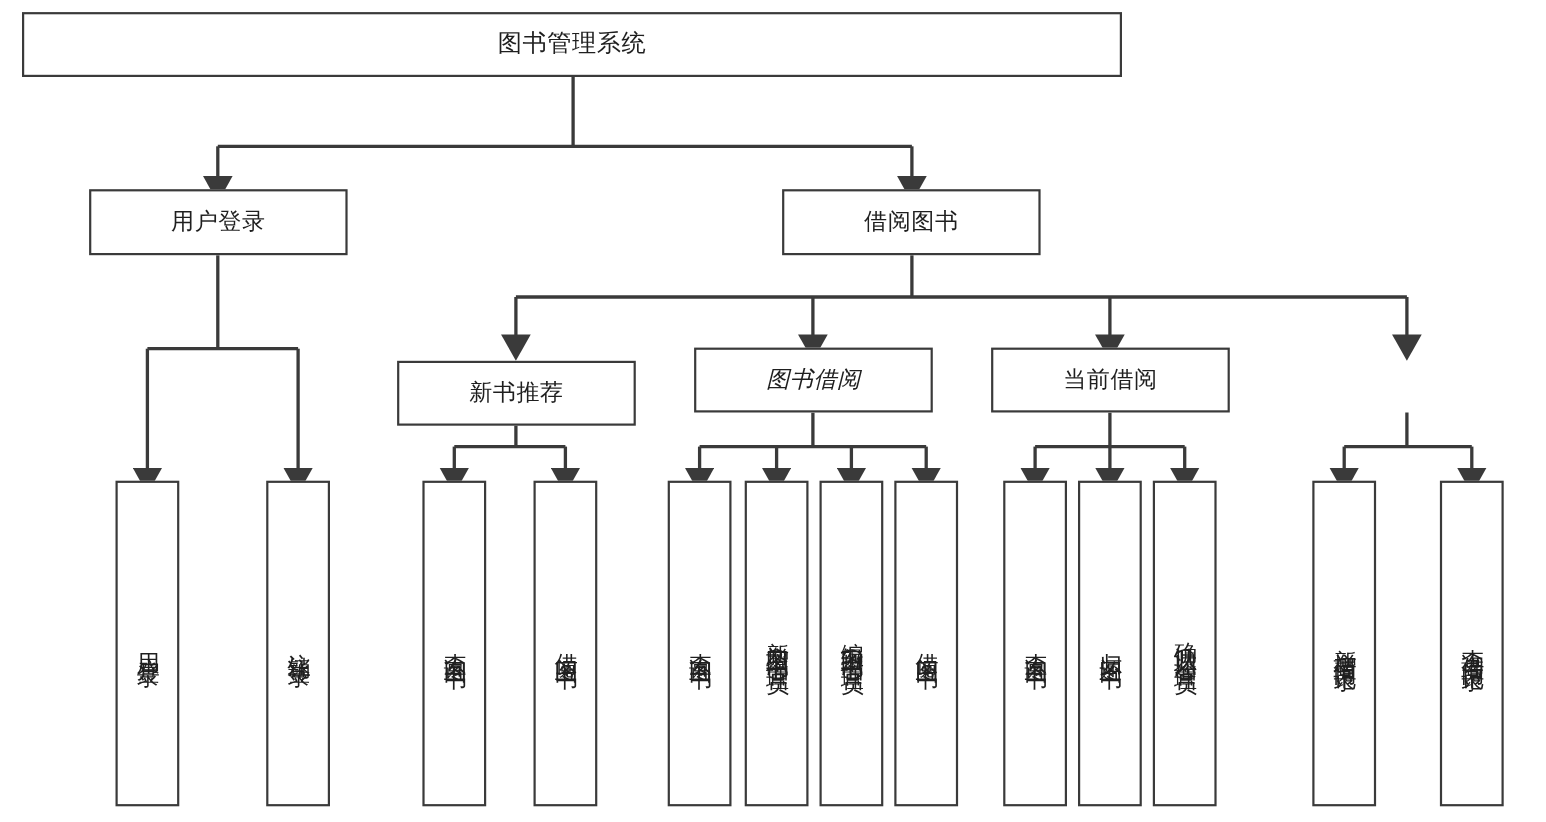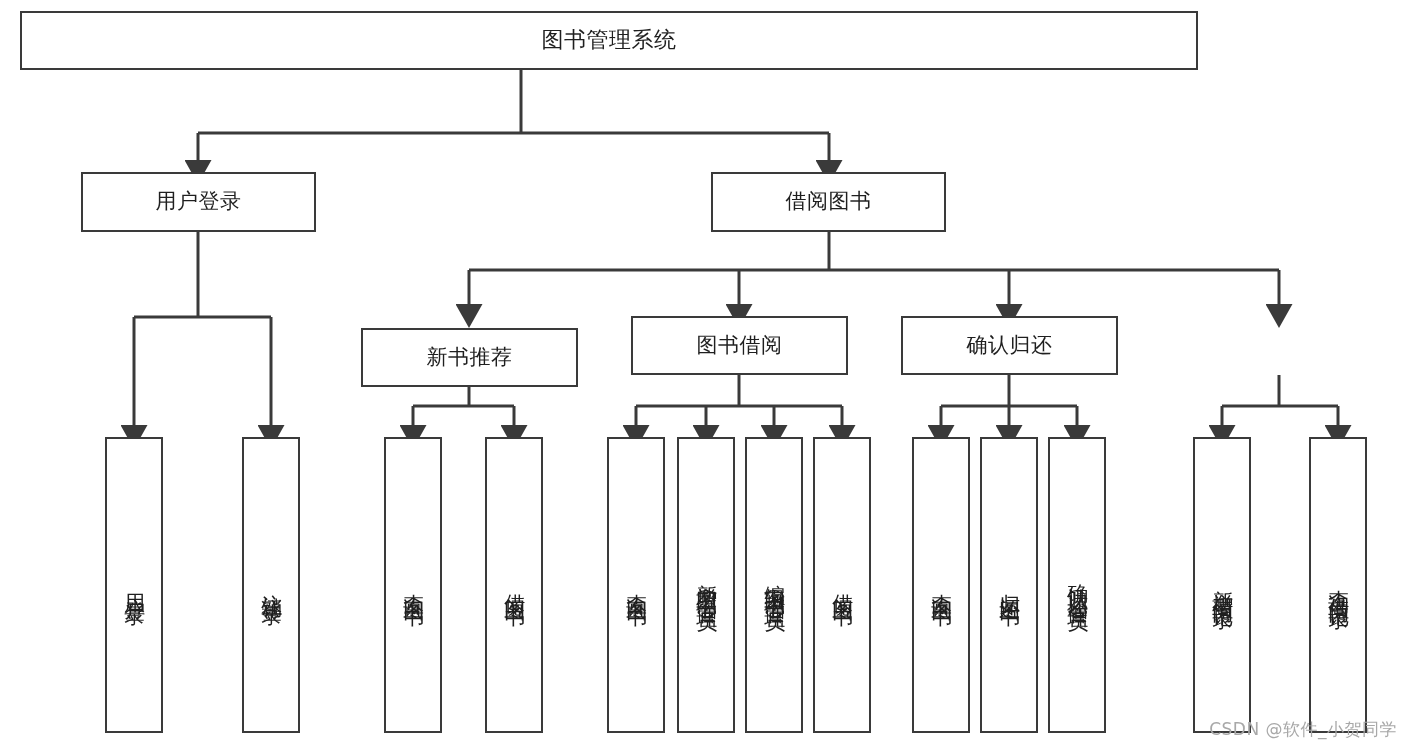--- a/index.html
+++ b/index.html
@@ -120,39 +120,39 @@
       <path d="M1009,406 L1009,428" marker-end="url(#arrow)"></path>
       <path d="M1077,406 L1077,428" marker-end="url(#arrow)"></path>
 
       <path d="M1279,375 L1279,406"></path>
       <path d="M1222,406 L1338,406"></path>
       <path d="M1222,406 L1222,428" marker-end="url(#arrow)"></path>
       <path d="M1338,406 L1338,428" marker-end="url(#arrow)"></path>
     </g>
   </svg>
 
-  <div class="node node-h node-root" style="left:20px; top:11px; width:1178px; height:59px;">
+  <div class="node node-h node-root" style="left:20px; top:11px; width:1000px; height:59px;">
     <span>图书管理系统</span>
   </div>
 
   <div class="node node-h" style="left:81px; top:172px; width:235px; height:60px;">
     <span>用户登录</span>
   </div>
   <div class="node node-h" style="left:711px; top:172px; width:235px; height:60px;">
     <span>借阅图书</span>
   </div>
 
   <div class="node node-h" style="left:361px; top:328px; width:217px; height:59px;">
     <span>新书推荐</span>
   </div>
-  <div class="node node-h" style="left:631px; top:316px; width:217px; height:59px;">
+  <div class="node node-h" style="left:631px; top:316px; width:217px; height:59px;font-style:italic;">
     <span>图书借阅</span>
   </div>
   <div class="node node-h" style="left:901px; top:316px; width:217px; height:59px;">
-    <span>确认归还</span>
+    <span>当前借阅</span>
   </div>
 
   <div class="node node-v" style="left:105px; top:437px; width:58px; height:296px;">
     <span class="vtext">用户登录</span>
   </div>
   <div class="node node-v" style="left:242px; top:437px; width:58px; height:296px;">
     <span class="vtext">注销登录</span>
   </div>
 
   <div class="node node-v" style="left:384px; top:437px; width:58px; height:296px;">
@@ -185,15 +185,14 @@
     <span class="vtext">确认归还（管理员）</span>
   </div>
 
   <div class="node node-v" style="left:1193px; top:437px; width:58px; height:296px;">
     <span class="vtext">新增借阅记录</span>
   </div>
   <div class="node node-v" style="left:1309px; top:437px; width:58px; height:296px;">
     <span class="vtext">查询借阅记录</span>
   </div>
 
-  <div id="watermark">CSDN @软件_小贺同学</div>
 
 </div>
 
 </body></html>

